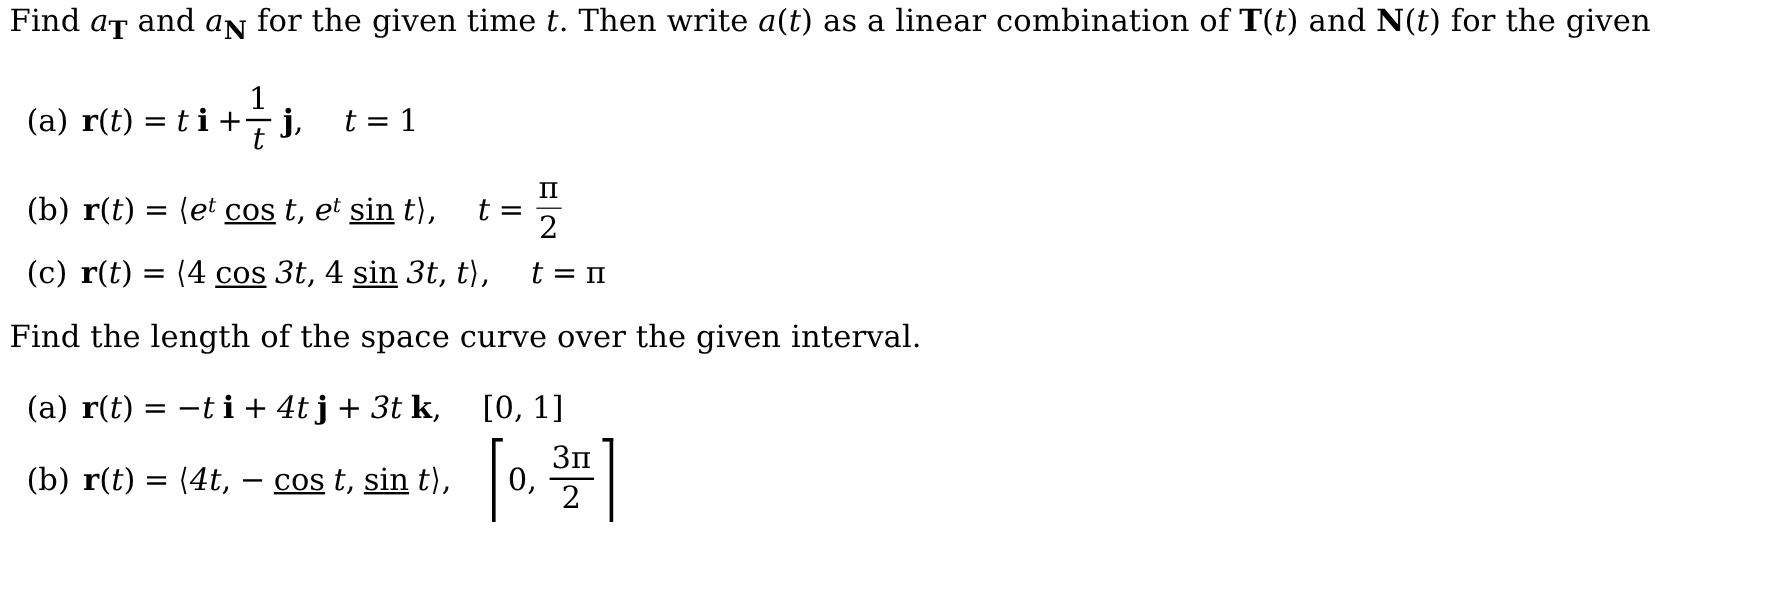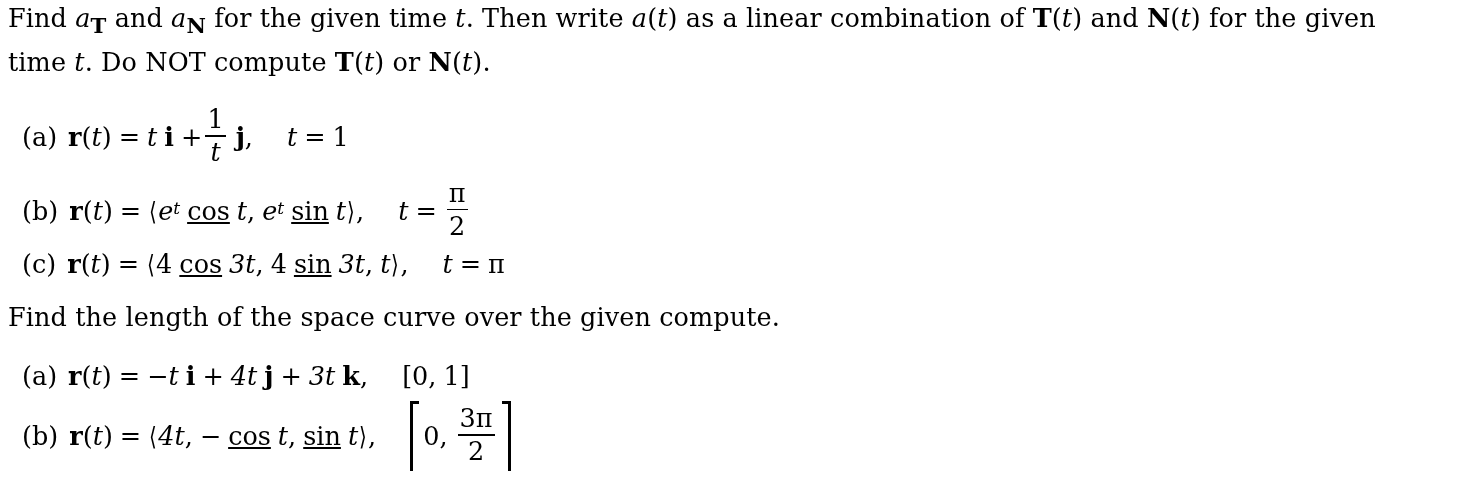--- a/index.html
+++ b/index.html
@@ -140,23 +140,20 @@
 </style>
 </head>
 <body>
 
 <div class="page">
 
   <div class="prose prose-block">
     <div>
       <span>Find </span><span class="mi">a</span><sub class="mb">T</sub><span> and </span><span class="mi">a</span><sub class="mb">N</sub><span> for the given time </span><span class="mi">t</span><span>. Then write </span><span class="mi">a</span><span class="mn">(</span><span class="mi">t</span><span class="mn">)</span><span> as a linear combination of </span><span class="mb">T</span><span class="mn">(</span><span class="mi">t</span><span class="mn">)</span><span> and </span><span class="mb">N</span><span class="mn">(</span><span class="mi">t</span><span class="mn">)</span><span> for the given</span>
     </div>
-    <div>
-      <span>time </span><span class="mi">t</span><span>. Do NOT compute </span><span class="mb">T</span><span class="mn">(</span><span class="mi">t</span><span class="mn">)</span><span> or </span><span class="mb">N</span><span class="mn">(</span><span class="mi">t</span><span class="mn">).</span>
-    </div>
   </div>
 
   <div class="row-gap-a"></div>
 
   <ul class="items">
 
     <li class="item" style="margin-bottom:12px;">
       <span class="item-label">(a)</span>
       <span class="item-body">
         <span class="mb">r</span>
@@ -262,21 +259,21 @@
         <span class="mn">=</span>
         <span class="gap-sm"></span>
         <span class="mn">π</span>
       </span>
     </li>
   </ul>
 
   <div class="row-gap-c"></div>
 
   <div class="prose prose-block">
-    <div>Find the length of the space curve over the given compute.</div>
+    <div>Find the length of the space curve over the given interval.</div>
   </div>
 
   <div class="row-gap-a"></div>
 
   <ul class="items">
 
     <li class="item" style="margin-bottom:10px;">
       <span class="item-label">(a)</span>
       <span class="item-body">
         <span class="mb">r</span>

